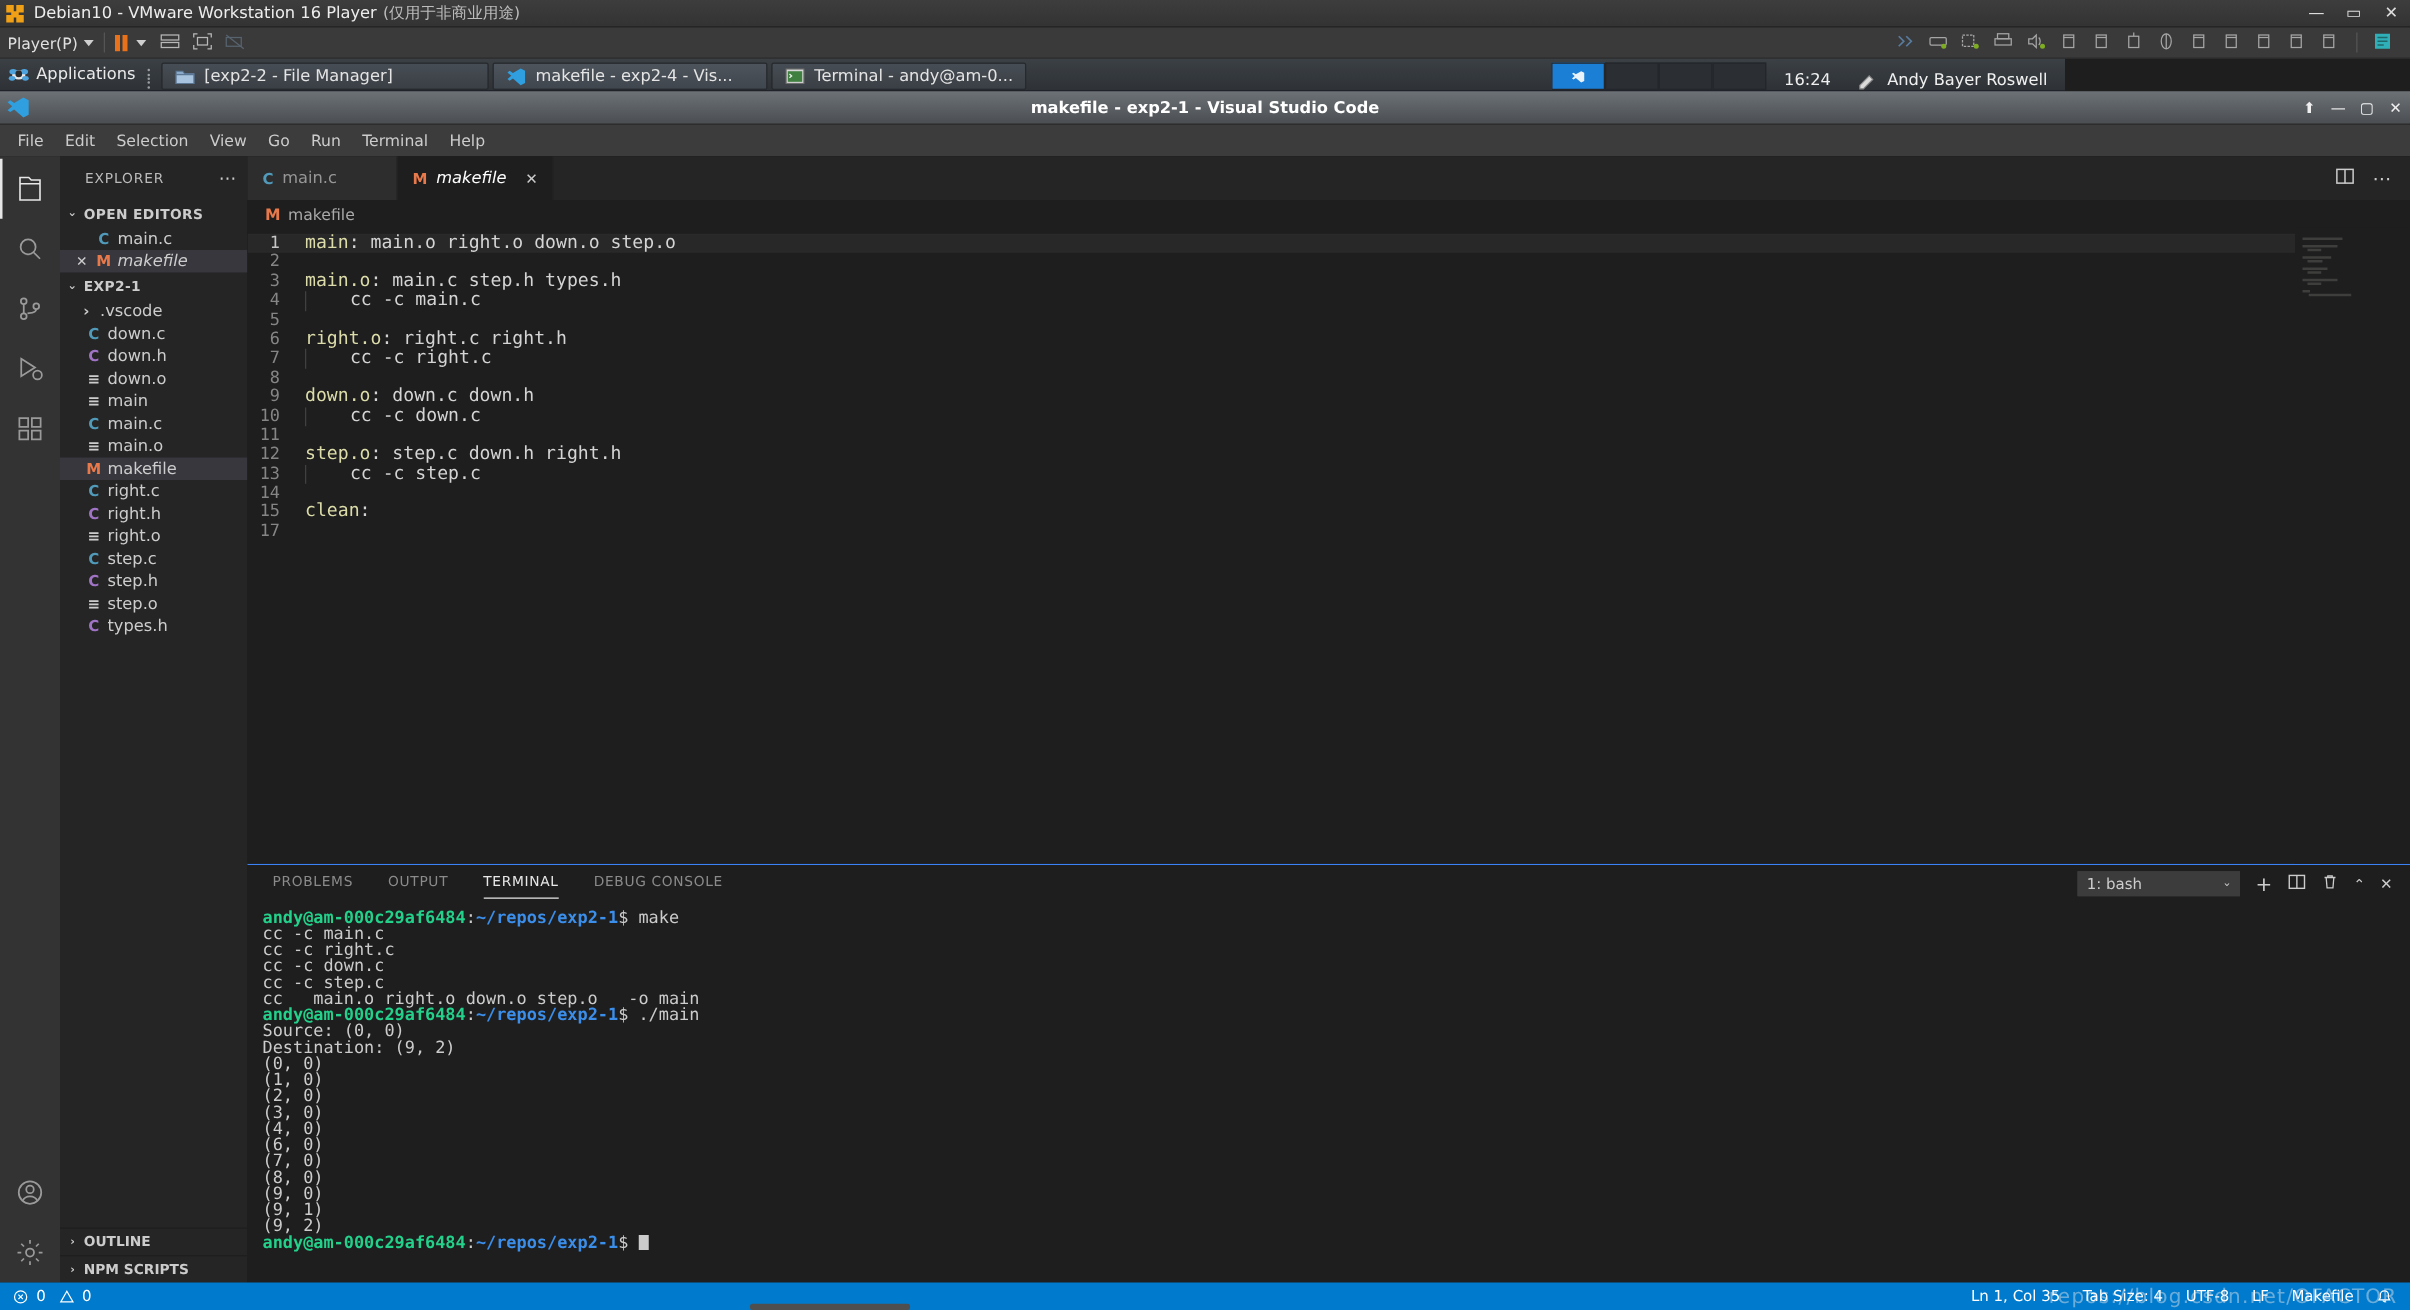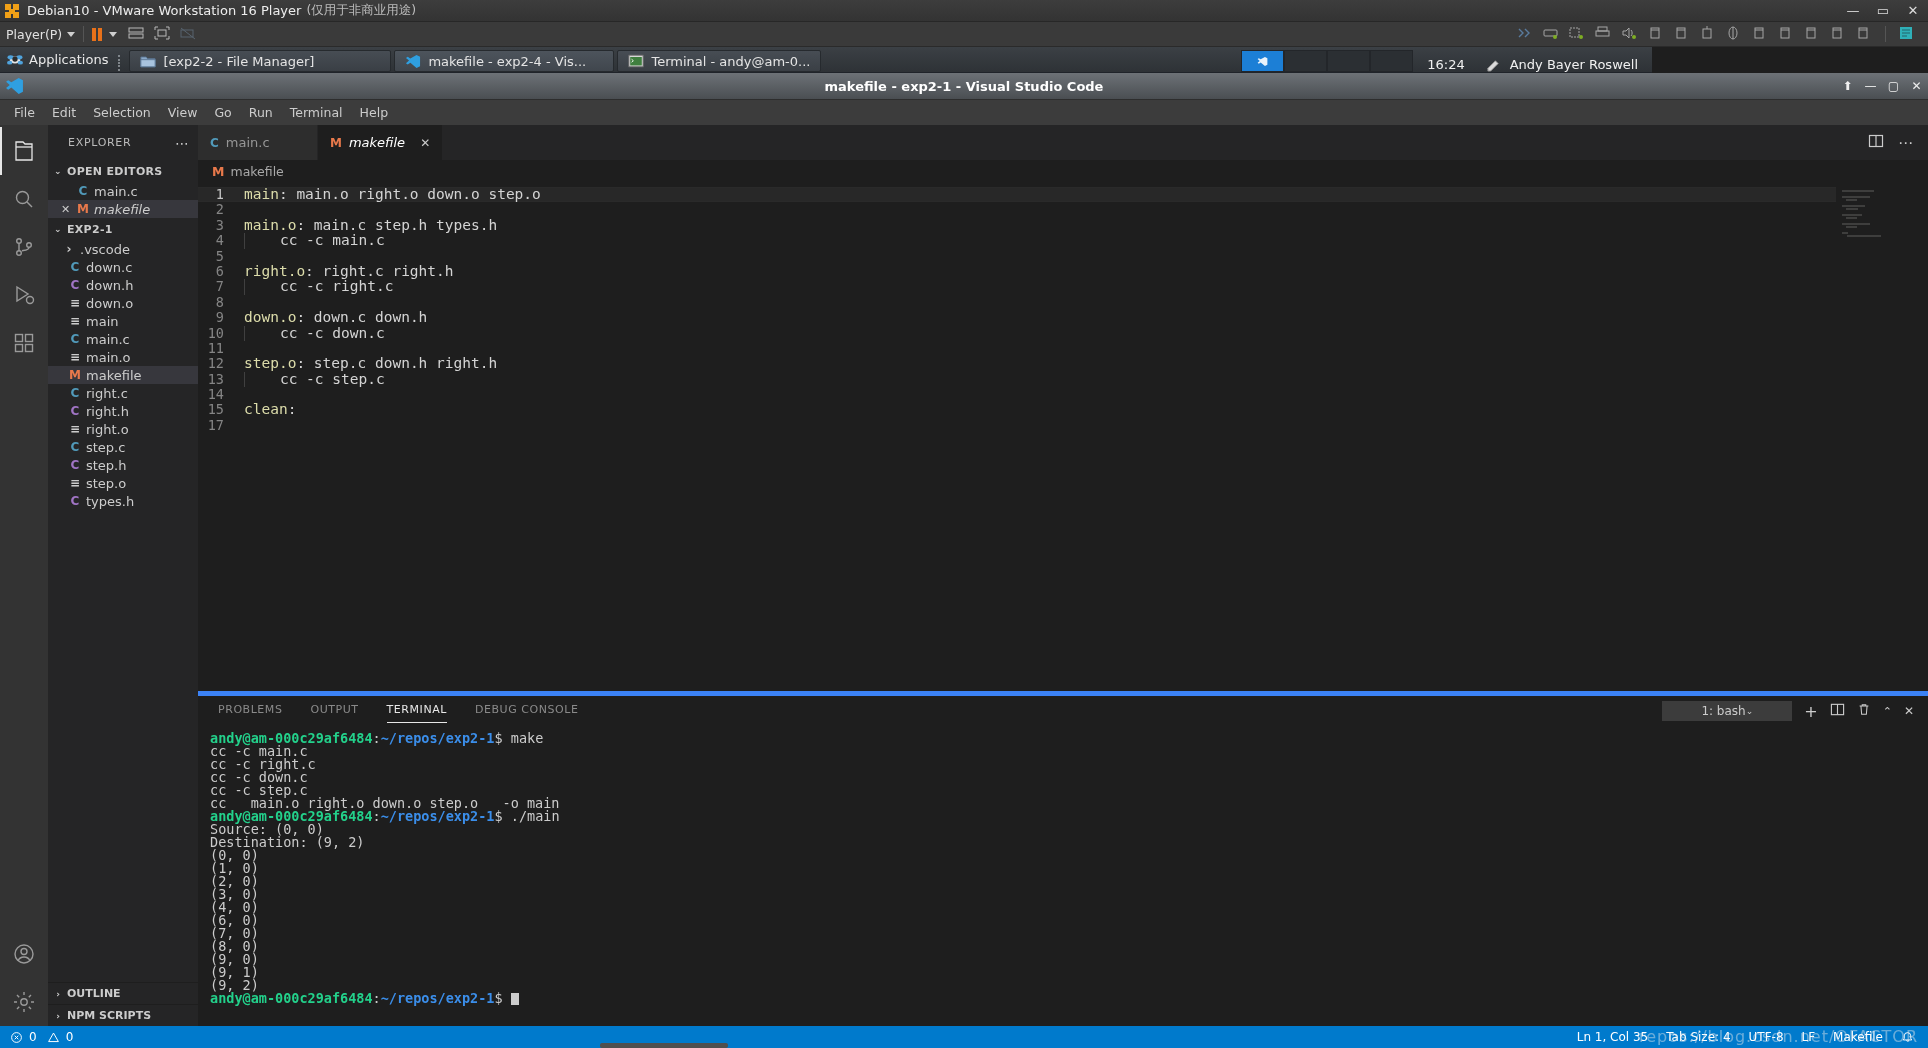--- a/index.html
+++ b/index.html
@@ -170,30 +170,30 @@
     font-size:13.5px; flex:none;
   }
   .cline.curr .lnum { color:#c6c6c6; }
   .ctext { white-space:pre; color:#d4d4d4; position:relative; }
   .tk-target { color:#dcdcaa; }
   .tk-plain { color:#d4d4d4; }
   .minimap { position:absolute; right:0; top:0; width:92px; bottom:0; background:#1e1e1e; }
   .mm-line { position:absolute; background:#4a4a48; height:2px; opacity:.75; }
 
   
-  .panel { height:335px; background:#1e1e1e; border-top:5px solid #3b82f6; display:flex; flex-direction:column; }
+  .panel { height:335px; background:#1e1e1e; border-top:1px solid #3b82f6; display:flex; flex-direction:column; }
   .panel-head { height:30px; display:flex; align-items:center; padding-left:20px; gap:28px; }
   .panel-tab { font-size:11px; letter-spacing:.55px; color:#8a8a8a; position:relative; padding-bottom:4px;}
   .panel-tab.active { color:#e7e7e7; }
   .panel-tab.active::after { content:""; position:absolute; left:0; right:0; bottom:-3px; height:1px; background:#e7e7e7;}
   .panel-actions { margin-left:auto; display:flex; align-items:center; gap:12px; padding-right:14px; color:#cccccc; }
   .term-select {
     width:130px; height:20px; background:#3c3c3c; border:1px solid #3c3c3c;
     color:#cccccc; font-size:12px; display:flex; align-items:center;
-    padding:0 6px; justify-content:center;
+    padding:0 6px; justify-content:space-between;
   }
   .term-body {
     flex:1; padding:6px 0 0 12px; overflow:hidden;
     font-family:"DejaVu Sans Mono","Liberation Mono",monospace;
     font-size:13.5px; line-height:13px;
   }
   .tline { white-space:pre; height:13px; color:#cccccc; }
   .t-user { color:#23d18b; font-weight:bold; }
   .t-colon { color:#cccccc; }
   .t-path { color:#3b8eea; font-weight:bold; }

